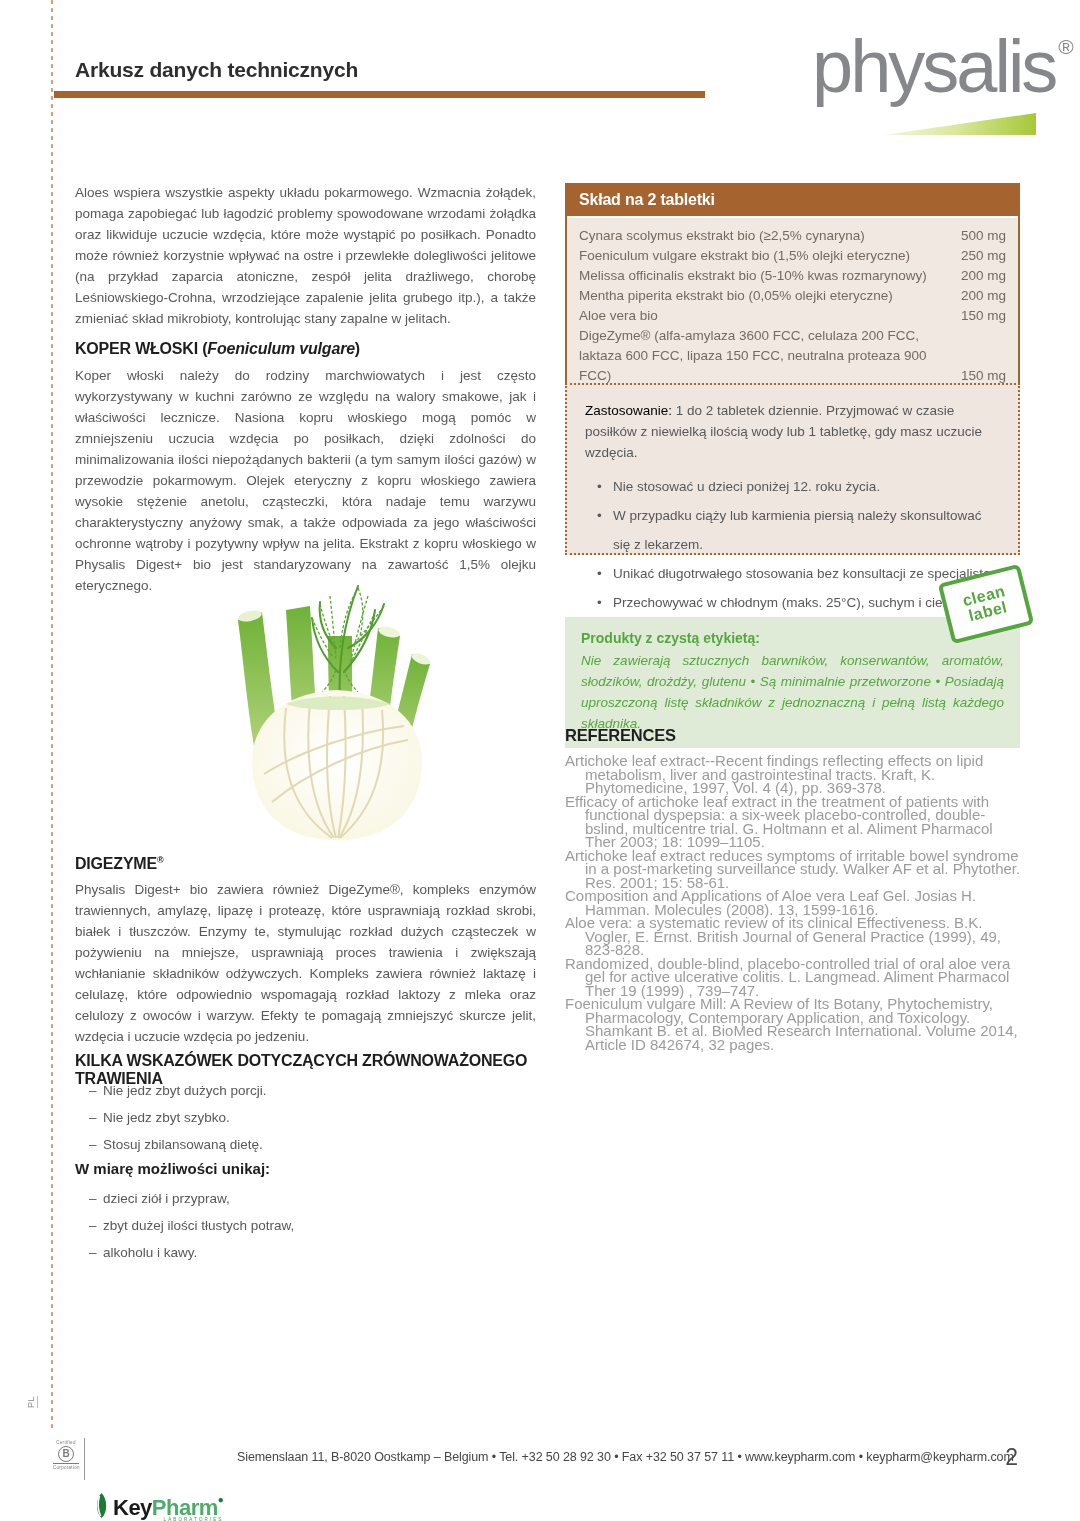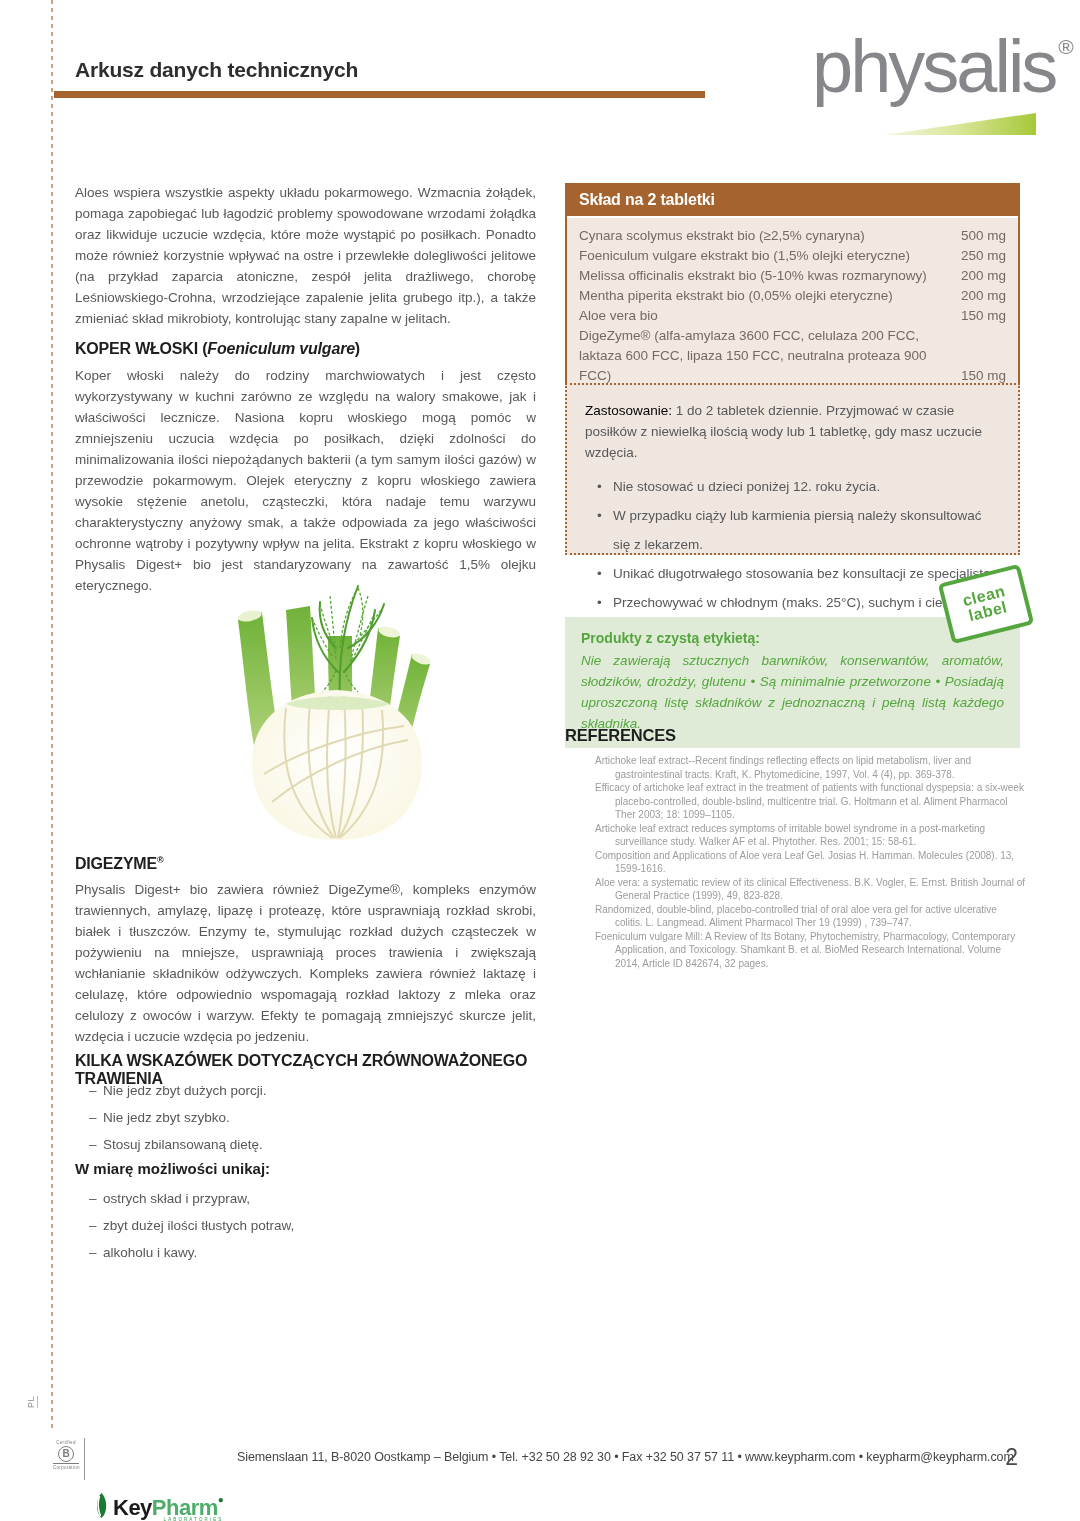--- a/index.html
+++ b/index.html
@@ -81,21 +81,21 @@
   
   .greenbox {
     position:absolute; left:565px; top:617px; width:455px;
     background:#dfebd7; padding:13px 16px 14px 16px;
   }
   .greenbox-title { font-size:14px; font-weight:bold; color:#56a63f; margin-bottom:4px; }
   .greenbox-body { font-size:13.5px; font-style:italic; line-height:21px; color:#56a63f; text-align:justify; }
   
   .ref-head { position:absolute; left:565px; top:726px; font-size:16.5px; font-weight:bold; color:#1e1e1e; letter-spacing:-.2px; }
   .refs { position:absolute; left:565px; top:754px; width:462px; }
-  .ref { font-size:10px; line-height:13.5px; color:#9c9c9c; padding-left:20px; text-indent:-20px;margin-left:30px; }
+  .ref { font-size:15px; line-height:13.5px; color:#9c9c9c; padding-left:20px; text-indent:-20px; }
   
   .footer { position:absolute; left:0; top:1436px; width:1080px; height:50px; }
   .bcorp { position:absolute; left:53px; top:4px; width:26px; text-align:center; color:#7c7c7c; }
   .bcorp .tiny { font-size:4.5px; letter-spacing:.3px; }
   .bcorp .circle {
     width:16px; height:16px; border:1.3px solid #7c7c7c; border-radius:50%;
     margin:1px auto; font-size:10px; font-weight:bold; line-height:14px;
   }
   .bcorp .tiny.u { border-top:1px solid #7c7c7c; margin-top:1px; padding-top:1px; }
   .foot-div { position:absolute; left:84px; top:2px; width:1px; height:42px; background:#9a9a9a; }
@@ -217,21 +217,21 @@
         <span class="marker">–</span>
         <span>Stosuj zbilansowaną dietę.</span>
       </div>
   </div>
 
   <div class="abs sub-head" style="left:75px; top:1160px;">W miarę możliwości unikaj:</div>
 
   <div class="abs dash-list" style="left:75px; top:1185px; width:461px;">
     <div class="li">
         <span class="marker">–</span>
-        <span>ostrych skład i przypraw,</span>
+        <span>dzieci ziół i przypraw,</span>
       </div>
     <div class="li">
         <span class="marker">–</span>
         <span>zbyt dużej ilości tłustych potraw,</span>
       </div>
     <div class="li">
         <span class="marker">–</span>
         <span>alkoholu i kawy.</span>
       </div>
   </div>

